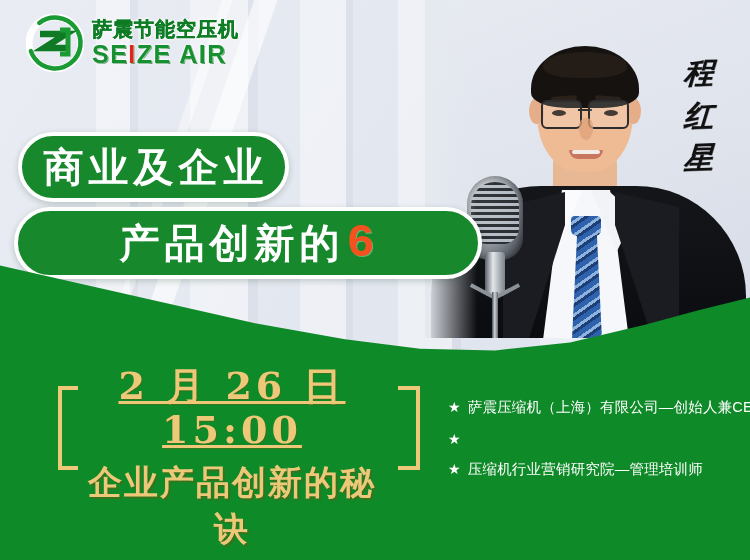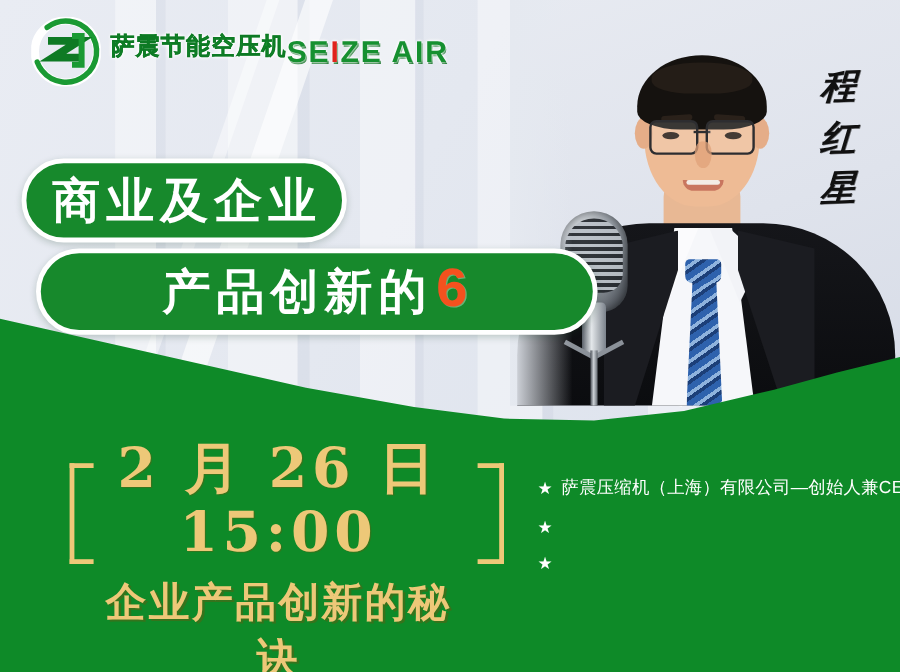--- a/index.html
+++ b/index.html
@@ -87,21 +87,21 @@
     font-size:30px;line-height:1.42;color:#111;
     letter-spacing:1px;text-align:center;
     font-weight:700;font-style:italic;
     text-shadow:0.5px 0.5px 0 rgba(0,0,0,.5);
   }
   .name span{display:block;transform:skewX(-5deg) rotate(-2deg);}
 
   
   .logo{position:absolute;left:26px;top:14px;display:flex;align-items:center;gap:8px;}
   .logo-mark{width:58px;height:58px;position:relative;}
-  .logo-text{display:flex;flex-direction:row;line-height:1;}
+  .logo-text{display:flex;flex-direction:column;line-height:1;}
   .logo-cn{
     font-family:"Liberation Sans", sans-serif;
     font-size:20px;font-weight:700;letter-spacing:1px;
     color:#19912f;
     -webkit-text-stroke:0.4px #0d7a24;
     text-shadow:0 0 3px #fff,0 0 3px #fff,0 0 4px #fff;
   }
   .logo-en{
     font-family:"Liberation Sans", sans-serif;
     font-size:25px;font-weight:800;letter-spacing:1.5px;margin-top:3px;
@@ -118,37 +118,37 @@
     border-radius:40px;
     box-shadow:0 2px 6px rgba(20,60,30,.22);
     display:flex;align-items:center;justify-content:center;
     color:#ffffff;
     font-family:Liberation Mono, monospace;
     font-weight:700;
     letter-spacing:5px;
     white-space:nowrap;
   }
   #pill1{left:18px;top:132px;width:258px;height:62px;font-size:40px;padding-left:5px;}
-  #pill2{left:30px;top:207px;width:455px;height:64px;font-size:40px;padding-left:5px;justify-content:center;}
+  #pill2{left:14px;top:207px;width:455px;height:64px;font-size:40px;padding-left:5px;justify-content:center;}
   #pill2 em{font-style:normal;color:#f4511e;font-size:47px;font-weight:800;
             text-shadow:1px 1px 0 rgba(255,255,255,.35);padding:0 2px;}
 
   
   .greenpanel{position:absolute;left:0;bottom:0;width:750px;height:320px;
     background:#0e8a28;
     clip-path:polygon(0% 8%, 34% 26%, 46% 31%, 56% 34%, 66% 34.5%, 76% 32%, 86% 26.5%, 93% 22%, 100% 18%, 100% 100%, 0% 100%);
   }
   .bk{position:absolute;width:4px;background:#edc878;}
   .bh{position:absolute;height:4px;background:#edc878;}
 
   
   .event{position:absolute;left:72px;top:364px;width:320px;text-align:center;color:#edc878;
          font-family:"DejaVu Serif", serif;}
-  .ev-date{font-size:46px;font-weight:700;letter-spacing:4px;line-height:1.15;
-           text-shadow:1px 1px 0 rgba(120,80,10,.35);}
+  .ev-date{font-size:38px;font-weight:700;letter-spacing:4px;line-height:1.15;
+           text-shadow:1px 1px 0 rgba(120,80,10,.35);text-decoration:underline;}
   .ev-sub{font-size:20px;font-weight:700;letter-spacing:2px;margin-top:9px;
           text-shadow:1px 1px 0 rgba(120,80,10,.3);}
   .ev-main{font-size:34px;font-weight:700;letter-spacing:2px;margin-top:9px;
            text-shadow:2px 2px 0 rgba(120,80,10,.38);}
 
   
   .bullets{position:absolute;left:448px;top:398px;width:292px;color:#ffffff;
            font-family:"Liberation Sans", sans-serif;}
   .bullet{display:flex;align-items:flex-start;gap:7px;font-size:14.5px;line-height:1.35;
           margin-bottom:12px;letter-spacing:.2px;white-space:nowrap;}
@@ -267,16 +267,17 @@
   <div class="bullets">
     <div class="bullet">
       <span class="star">★</span>
       <span>萨震压缩机（上海）有限公司—创始人兼CEO</span>
     </div>
     <div class="bullet">
       <span class="star">★</span>
     </div>
     <div class="bullet">
       <span class="star">★</span>
+      <span>压缩机行业营销研究院—管理培训师</span>
     </div>
   </div>
 
 </div>
 
 </body></html>

